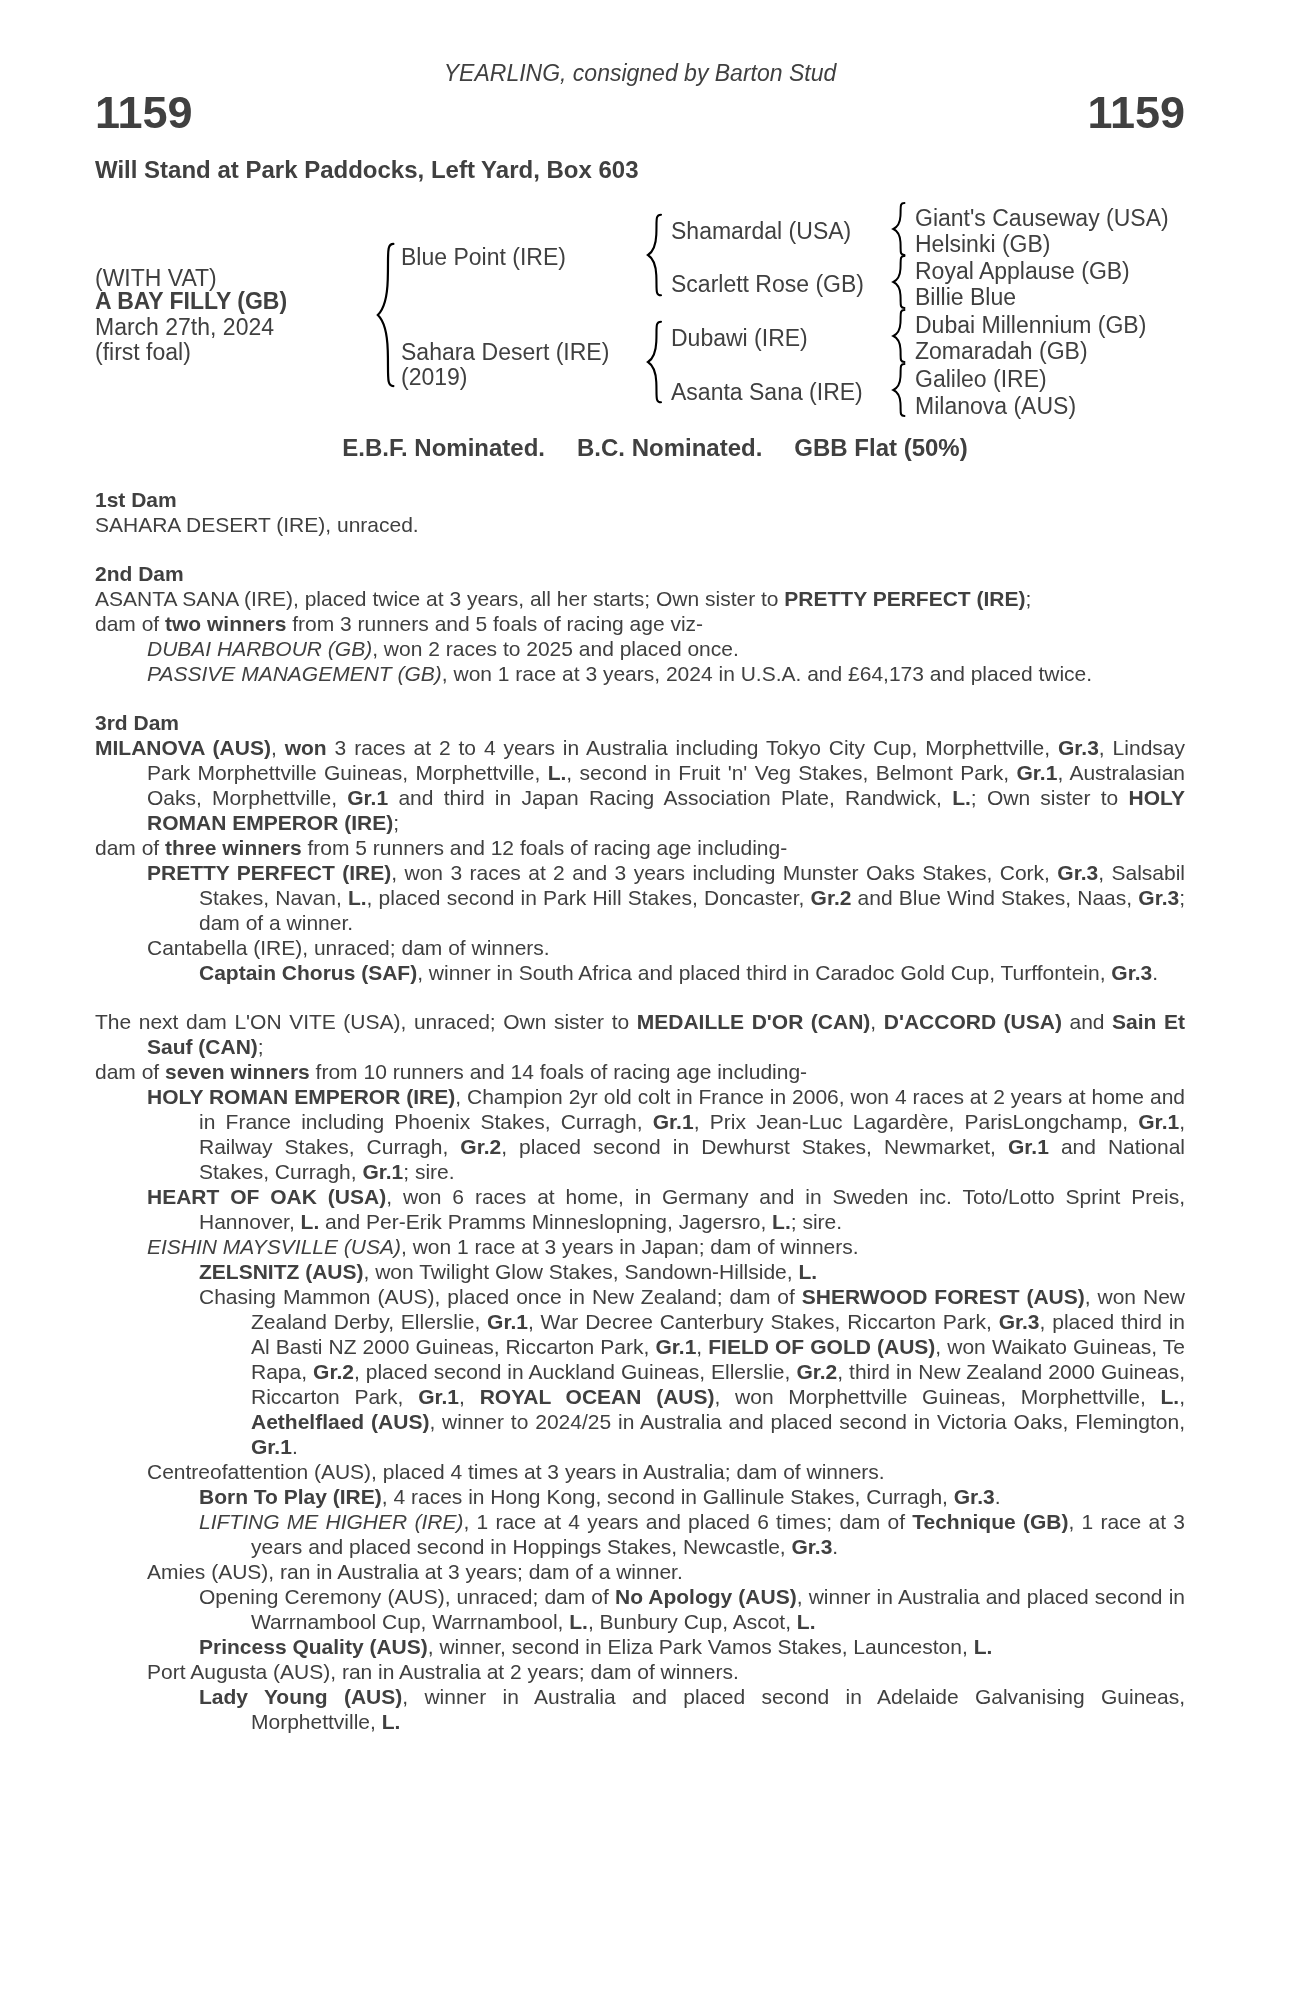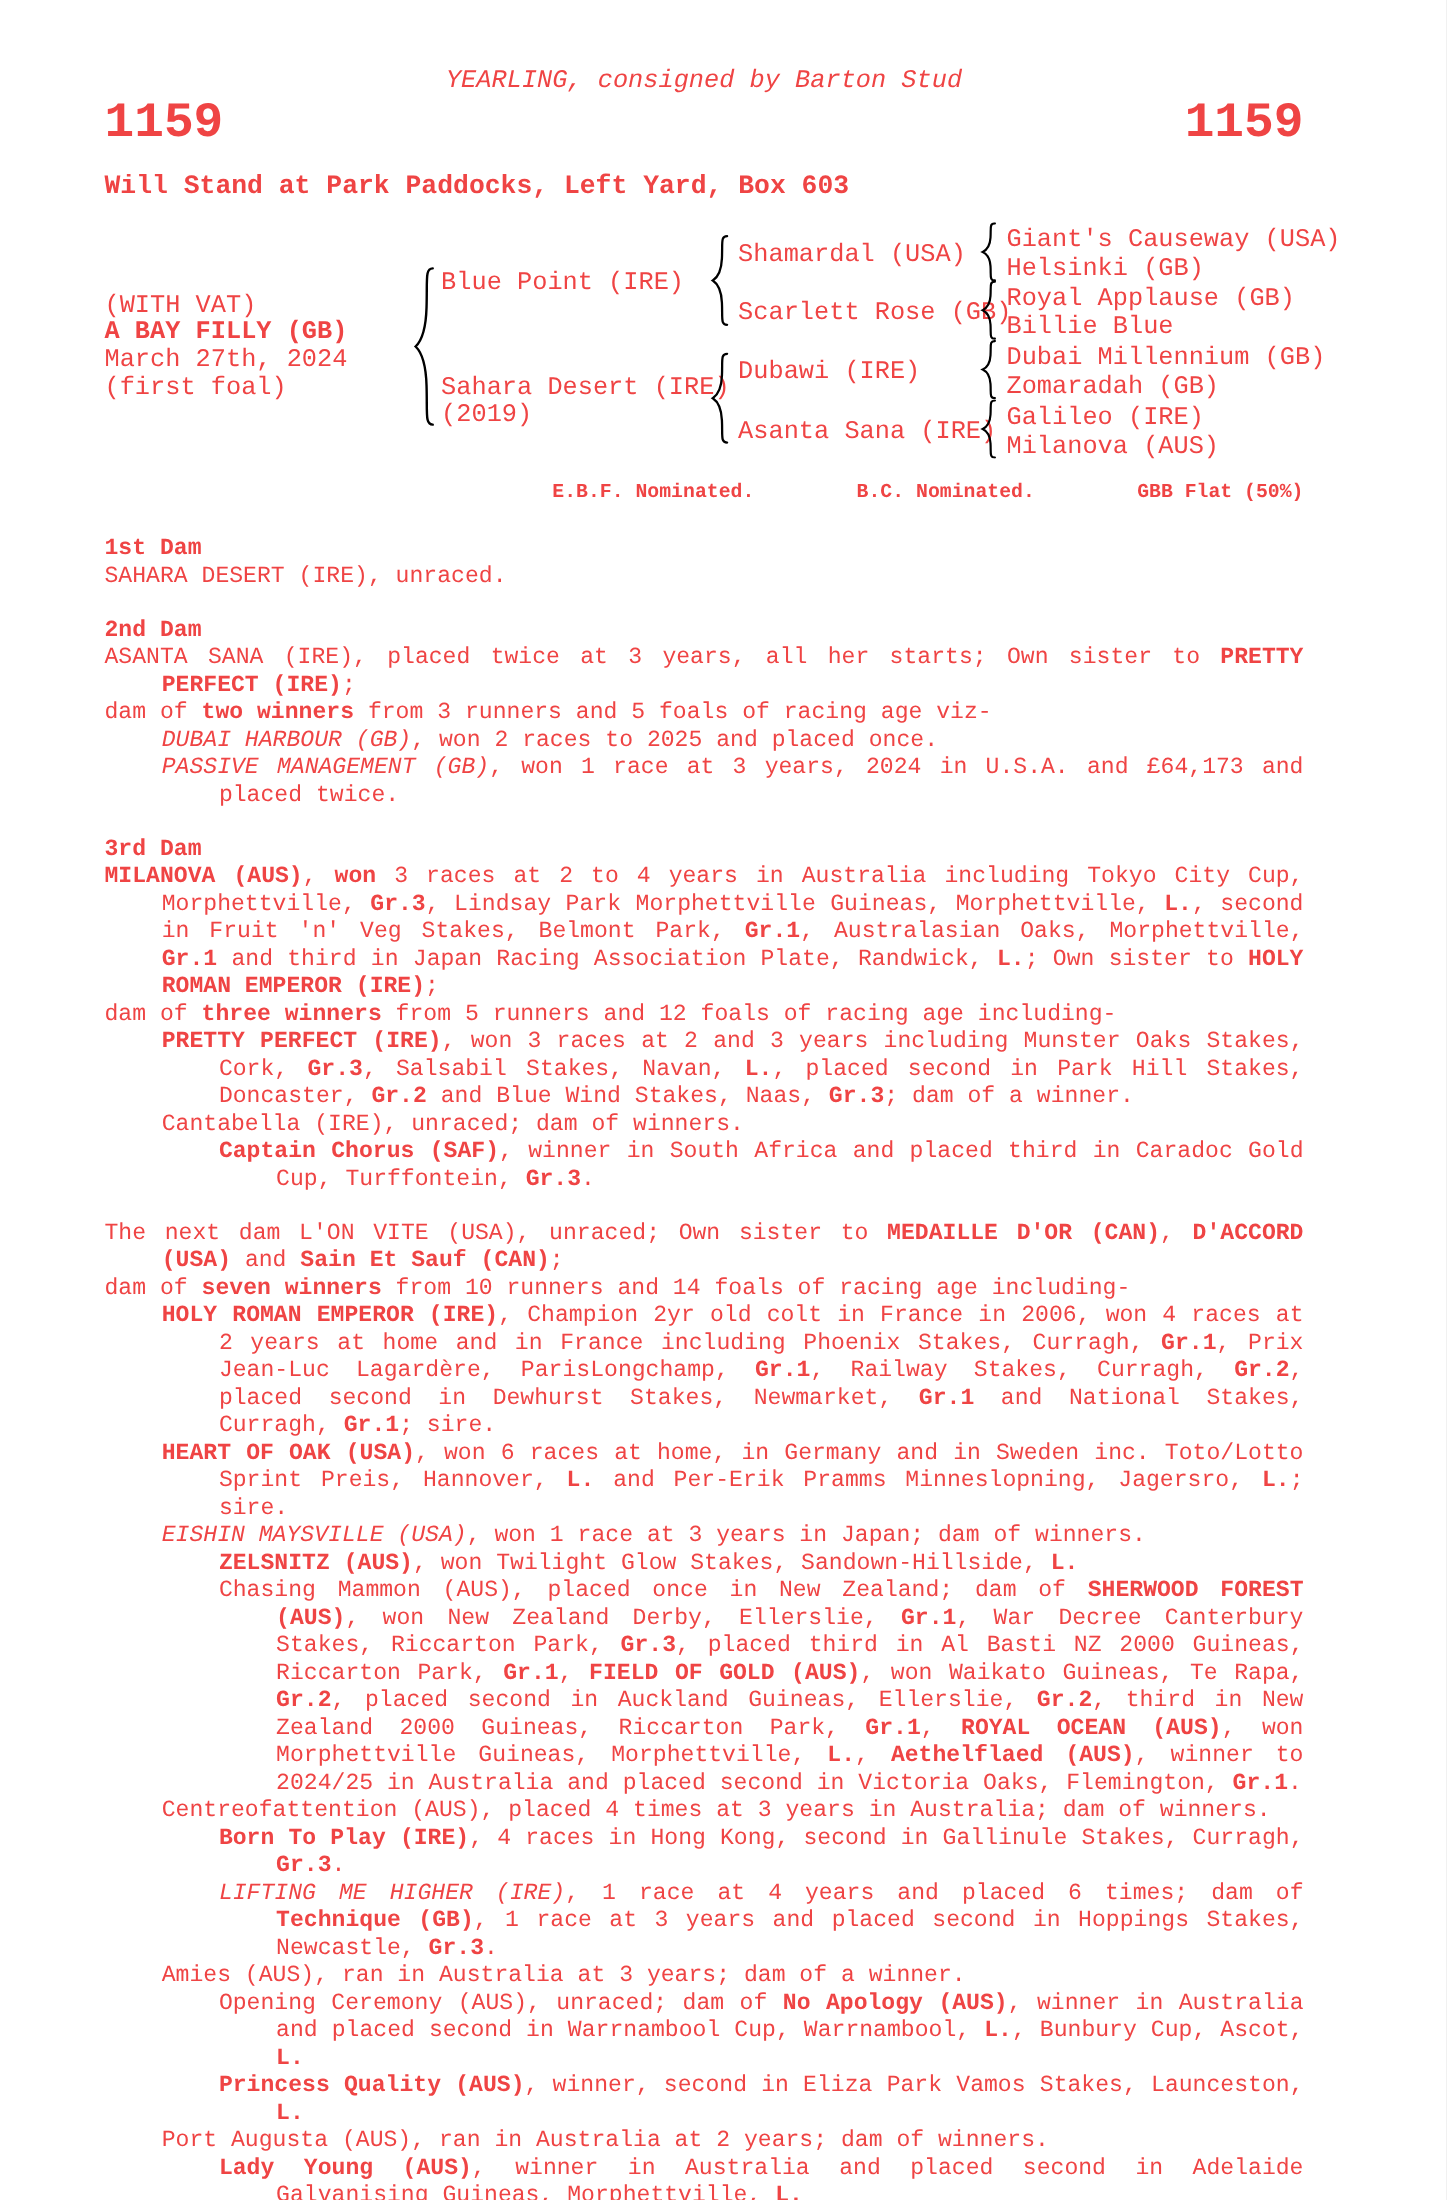--- a/index.html
+++ b/index.html
@@ -1,22 +1,22 @@
 <!DOCTYPE html>
 <html><head>
 <meta charset="utf-8">
 <style>
   html,body { margin:0; padding:0; background:#e8e8e8; }
   .page {
     position:relative;
     width:1315px; height:2000px;
     margin:0 auto;
     background:#ffffff;
-    color:#ef4444;
-    font-family:Liberation Mono, monospace;
+    color:#404040;
+    font-family:Liberation Sans, sans-serif;
     box-sizing:border-box;
     padding:60px 130px 0 95px;
     overflow:hidden;
   }
   .consign-line {
     text-align:center;
     font-style:italic;
     font-size:23px;
     line-height:26px;
   }
@@ -42,26 +42,26 @@
     font-size:23px;
     line-height:24px;
   }
   .ped-item { position:absolute; white-space:nowrap; }
   .ped-bold { font-weight:bold; }
   .brace { position:absolute; }
   .brace svg { display:block; width:100%; height:100%; }
   
   .noms {
     display:flex;
-    justify-content:flex-end;
-    gap:93px;
+    justify-content:center;
+    gap:32px;
     padding-left:30px;
     margin-top:14px;
     font-weight:bold;
-    font-size:18px;
+    font-size:24px;
     line-height:26px;
   }
   
   .bodytext {
     margin-top:26px;
     font-size:21px;
     line-height:25px;
     width:1090px;
   }
   .heading { font-weight:bold; }

